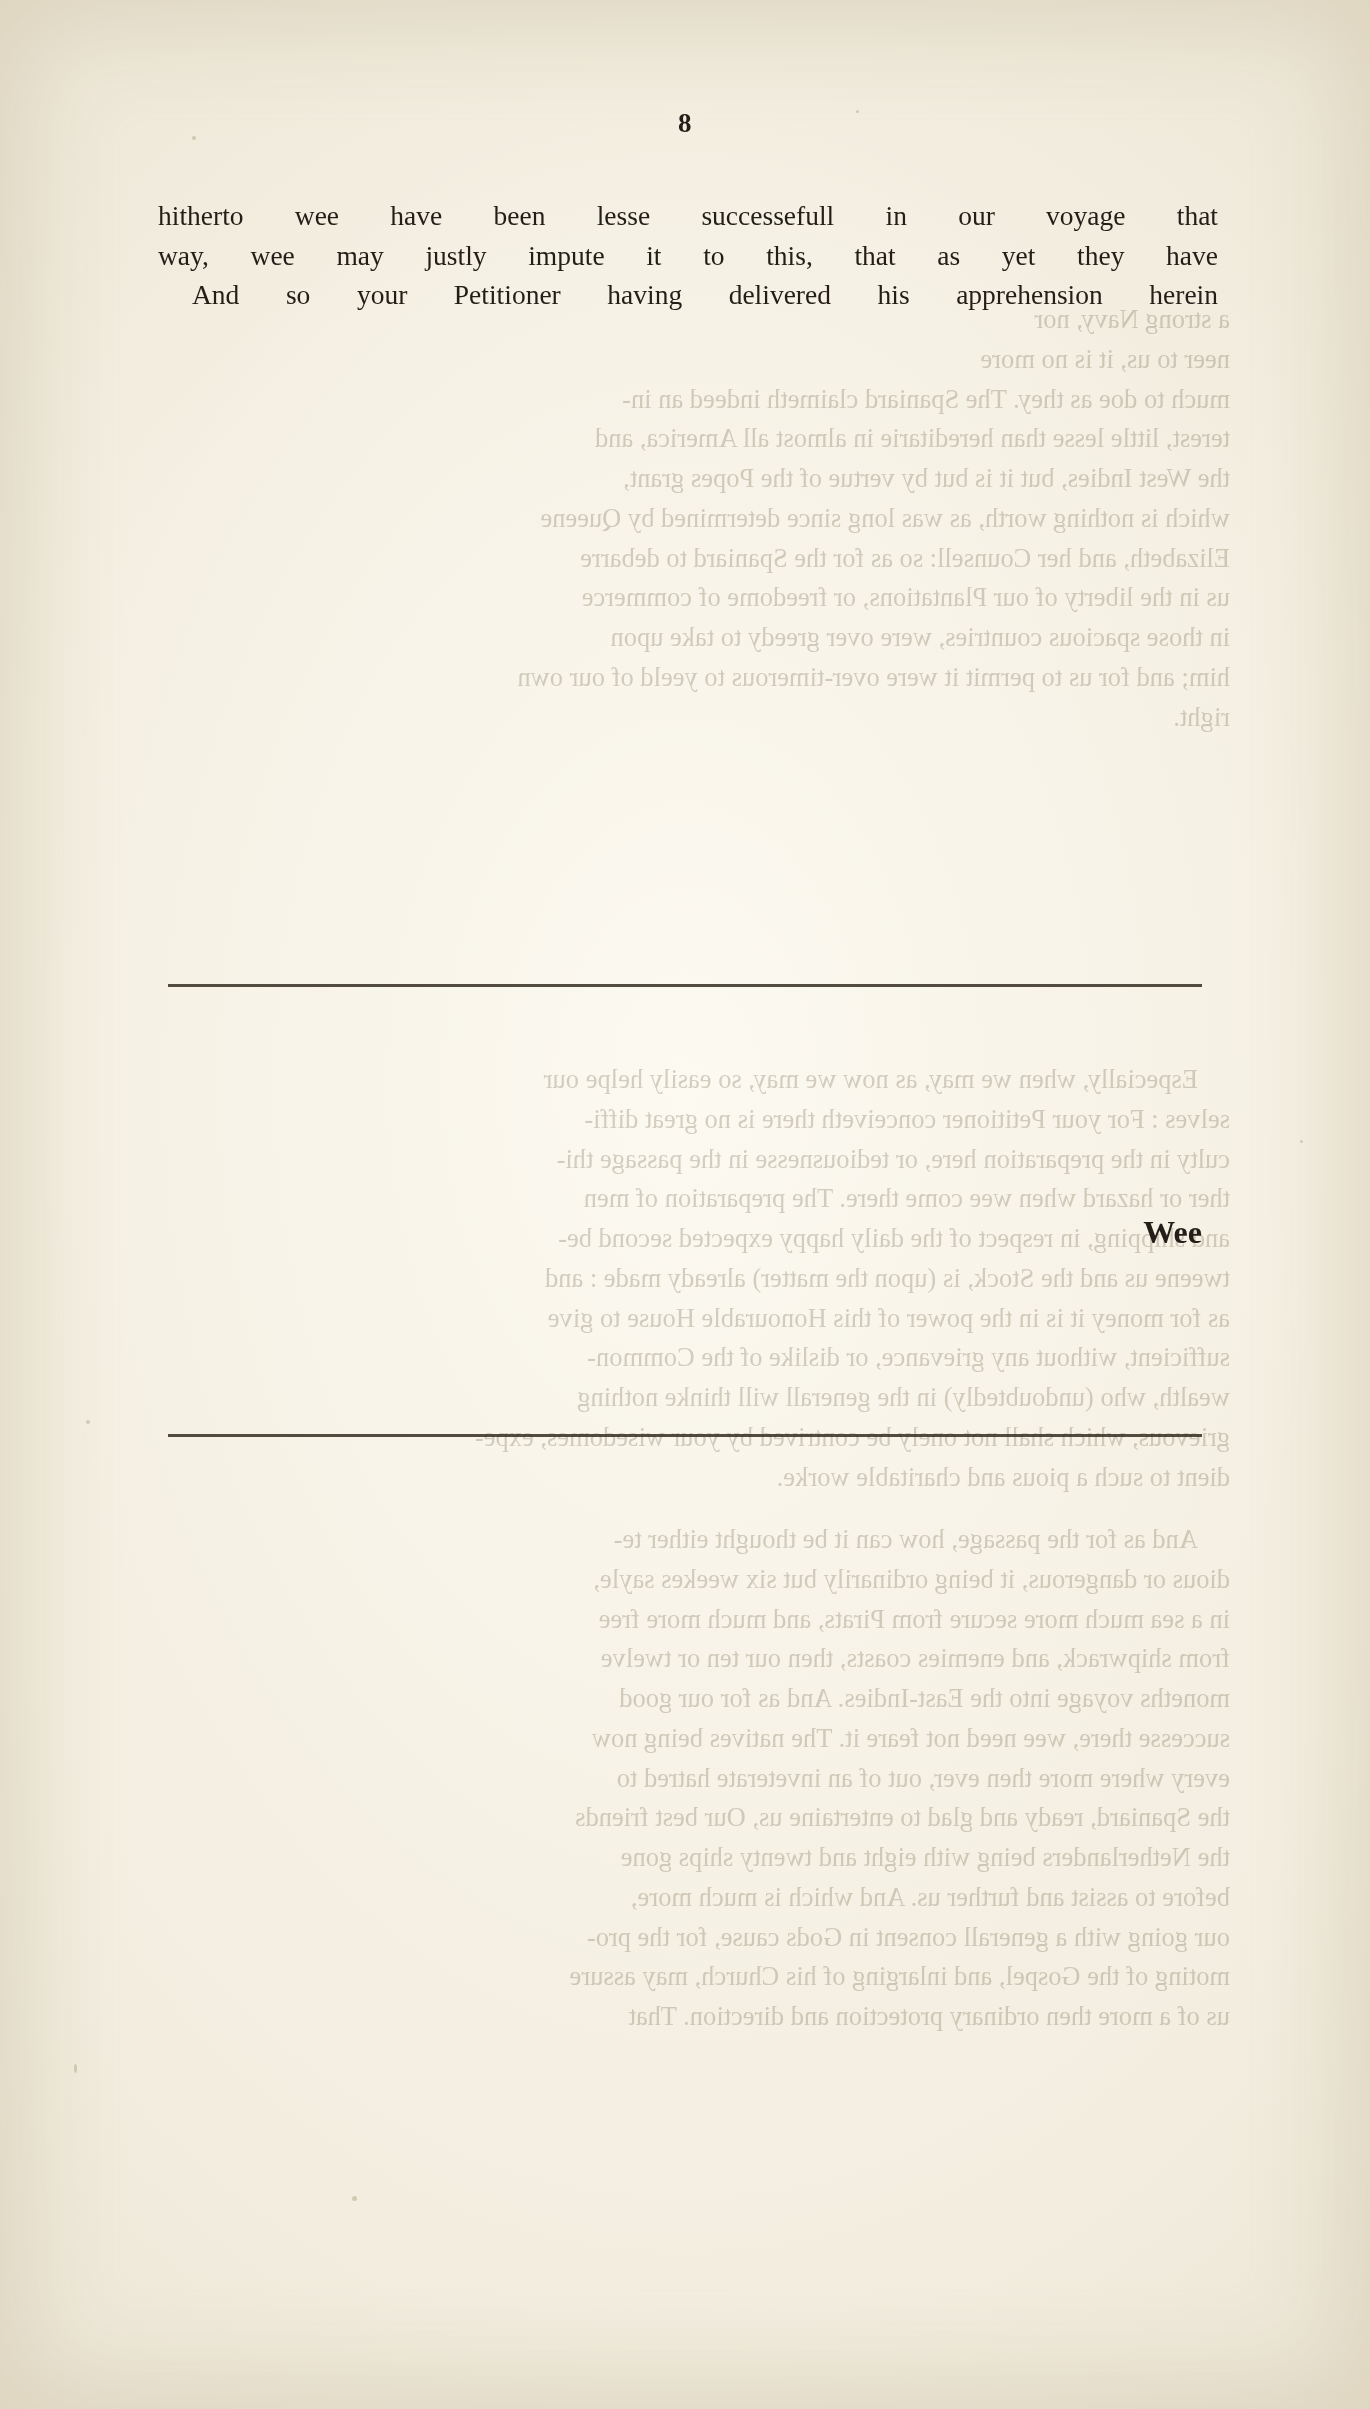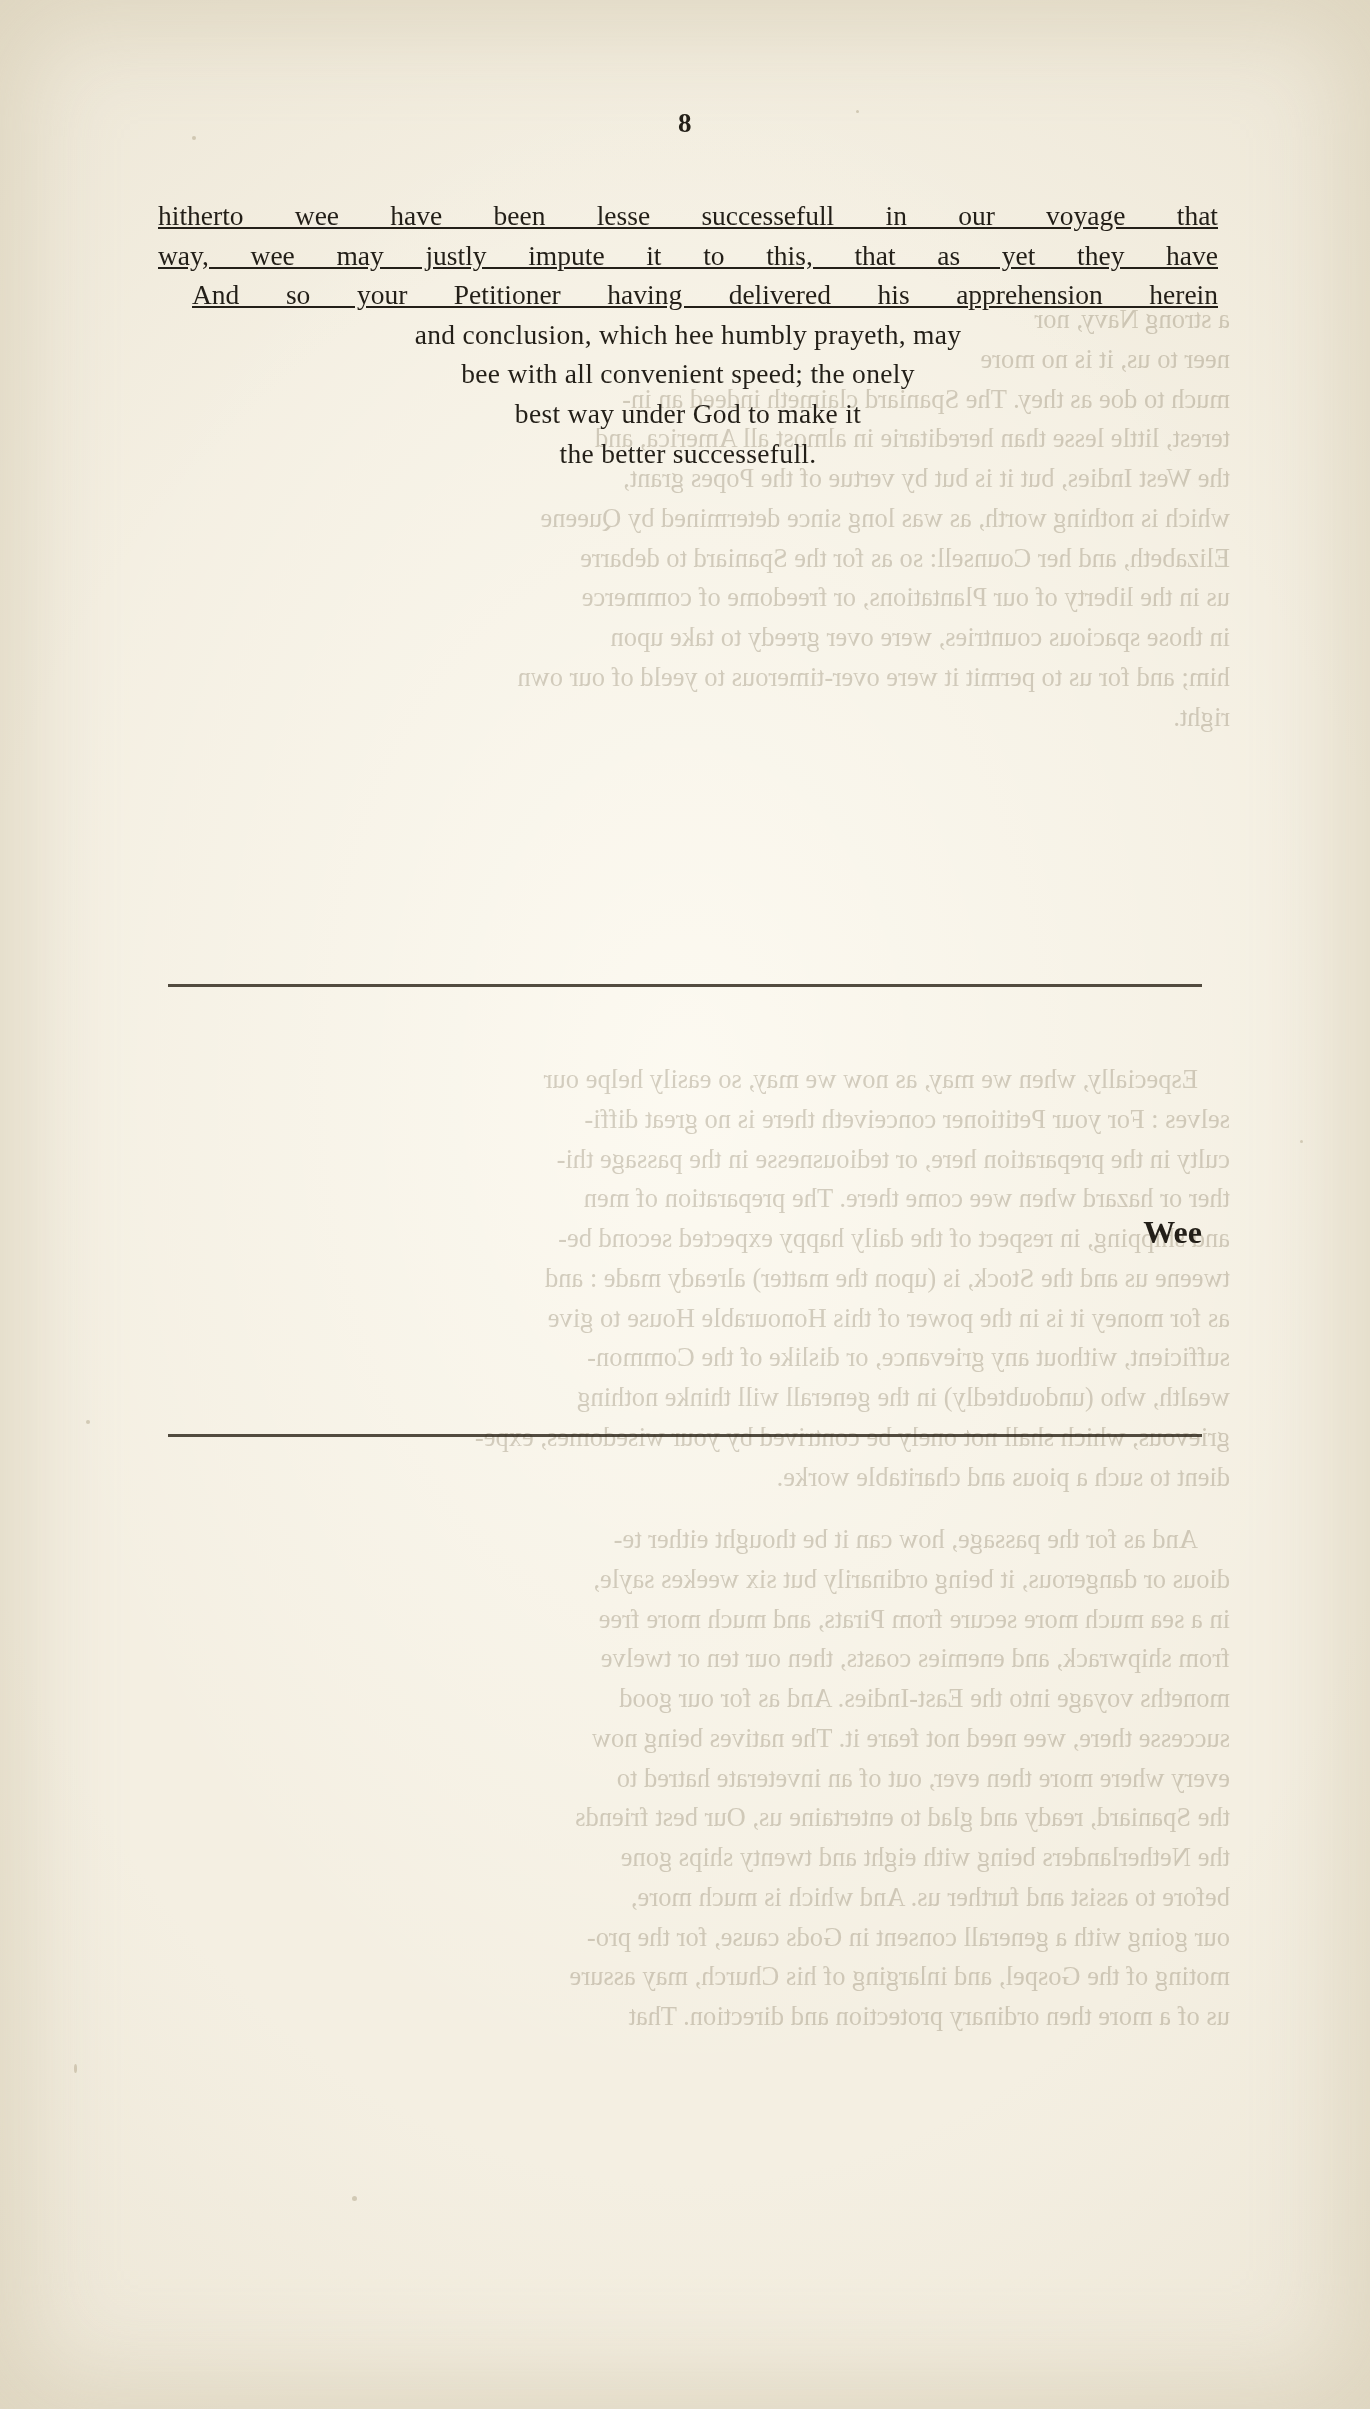--- a/index.html
+++ b/index.html
@@ -50,21 +50,20 @@
     width: 1060px;
     font-size: 27.5px;
     line-height: 1.44;
   }
   .body-text p {
     margin: 0;
   }
   .para-justify {
     text-align: justify;
     text-align-last: justify;
-    text-decoration: underline;
   }
   .para-indent {
     text-indent: 34px;
   }
   .tail {
     text-align: center;
   }
   .tail div {
     white-space: nowrap;
   }
@@ -180,26 +179,20 @@
 
   <div class="page-number">8</div>
 
   <div class="body-text">
 
     <p class="para-justify">hitherto wee have been lesse successefull in our voyage that</p>
     <p class="para-justify">way, wee may justly impute it to this, that as yet they have</p>
 
     <p class="para-justify para-indent">And so your Petitioner having delivered his apprehension herein</p>
 
-    <div class="tail">
-      <div class="l1">and conclusion, which hee humbly prayeth, may</div>
-      <div class="l2">bee with all convenient speed; the onely</div>
-      <div class="l3">best way under God to make it</div>
-      <div class="l4">the better successefull.</div>
-    </div>
   </div>
 
   <div class="catchword">Wee</div>
 
   <div class="speck" style="left:192px; top:136px; width:4px; height:4px;"></div>
   <div class="speck" style="left:856px; top:110px; width:3px; height:3px;"></div>
   <div class="speck" style="left:86px; top:1420px; width:4px; height:4px;"></div>
   <div class="speck" style="left:74px; top:2064px; width:3px; height:9px;"></div>
   <div class="speck" style="left:352px; top:2196px; width:5px; height:5px;"></div>
   <div class="speck" style="left:1300px; top:1140px; width:3px; height:3px;"></div>

